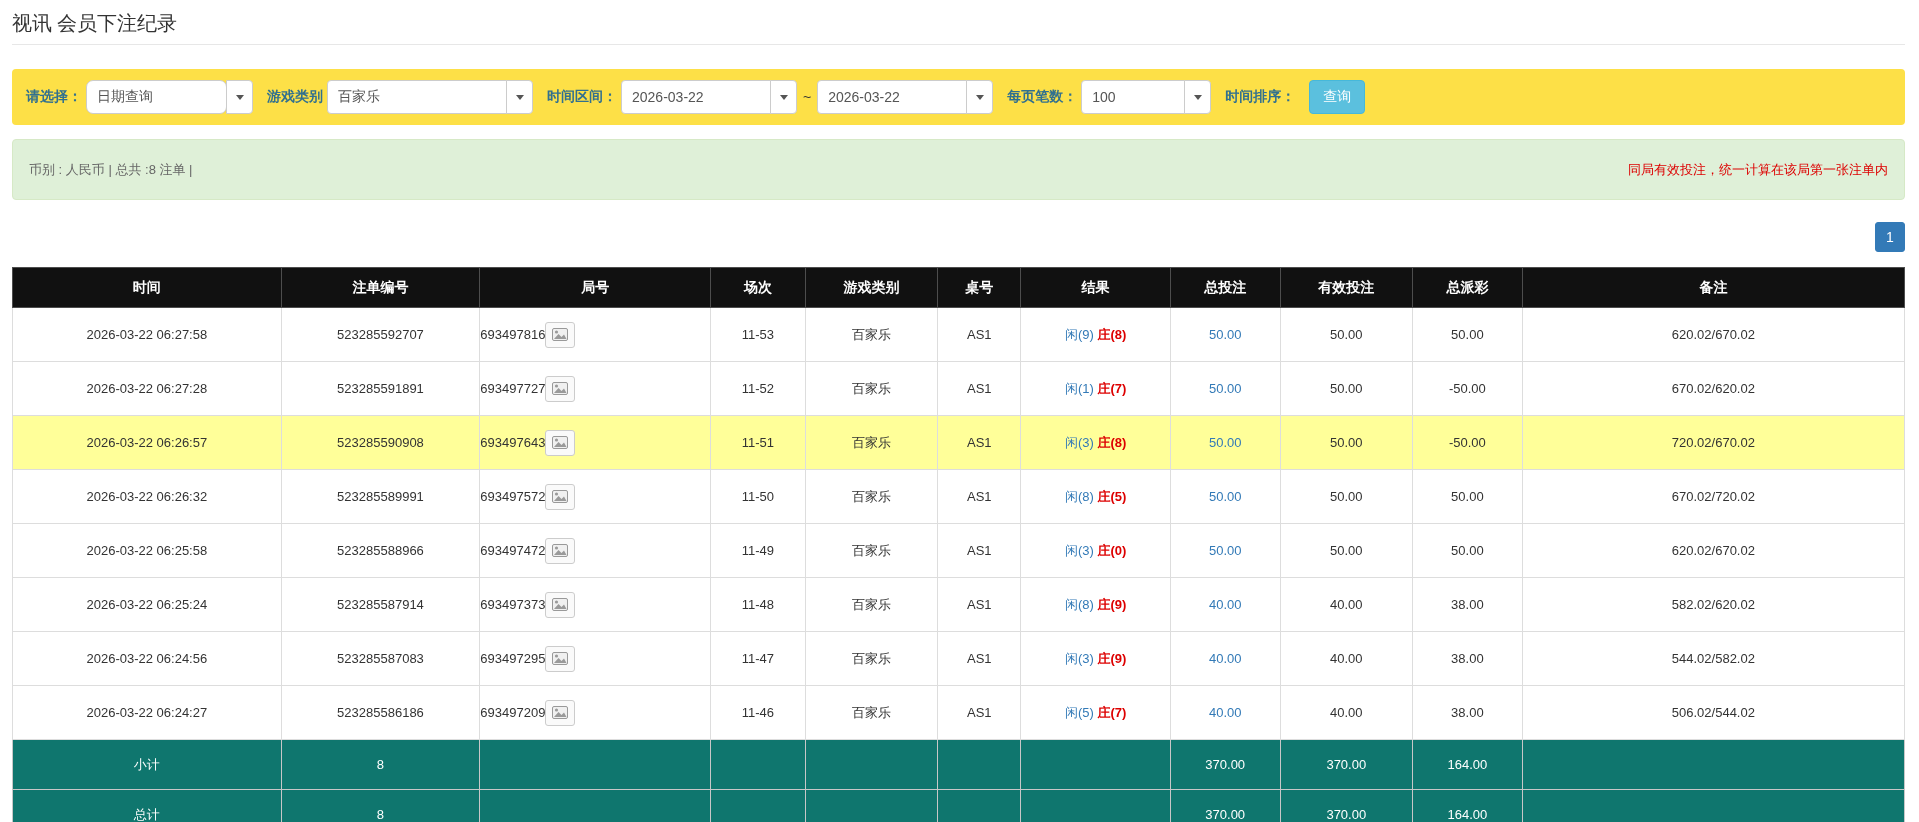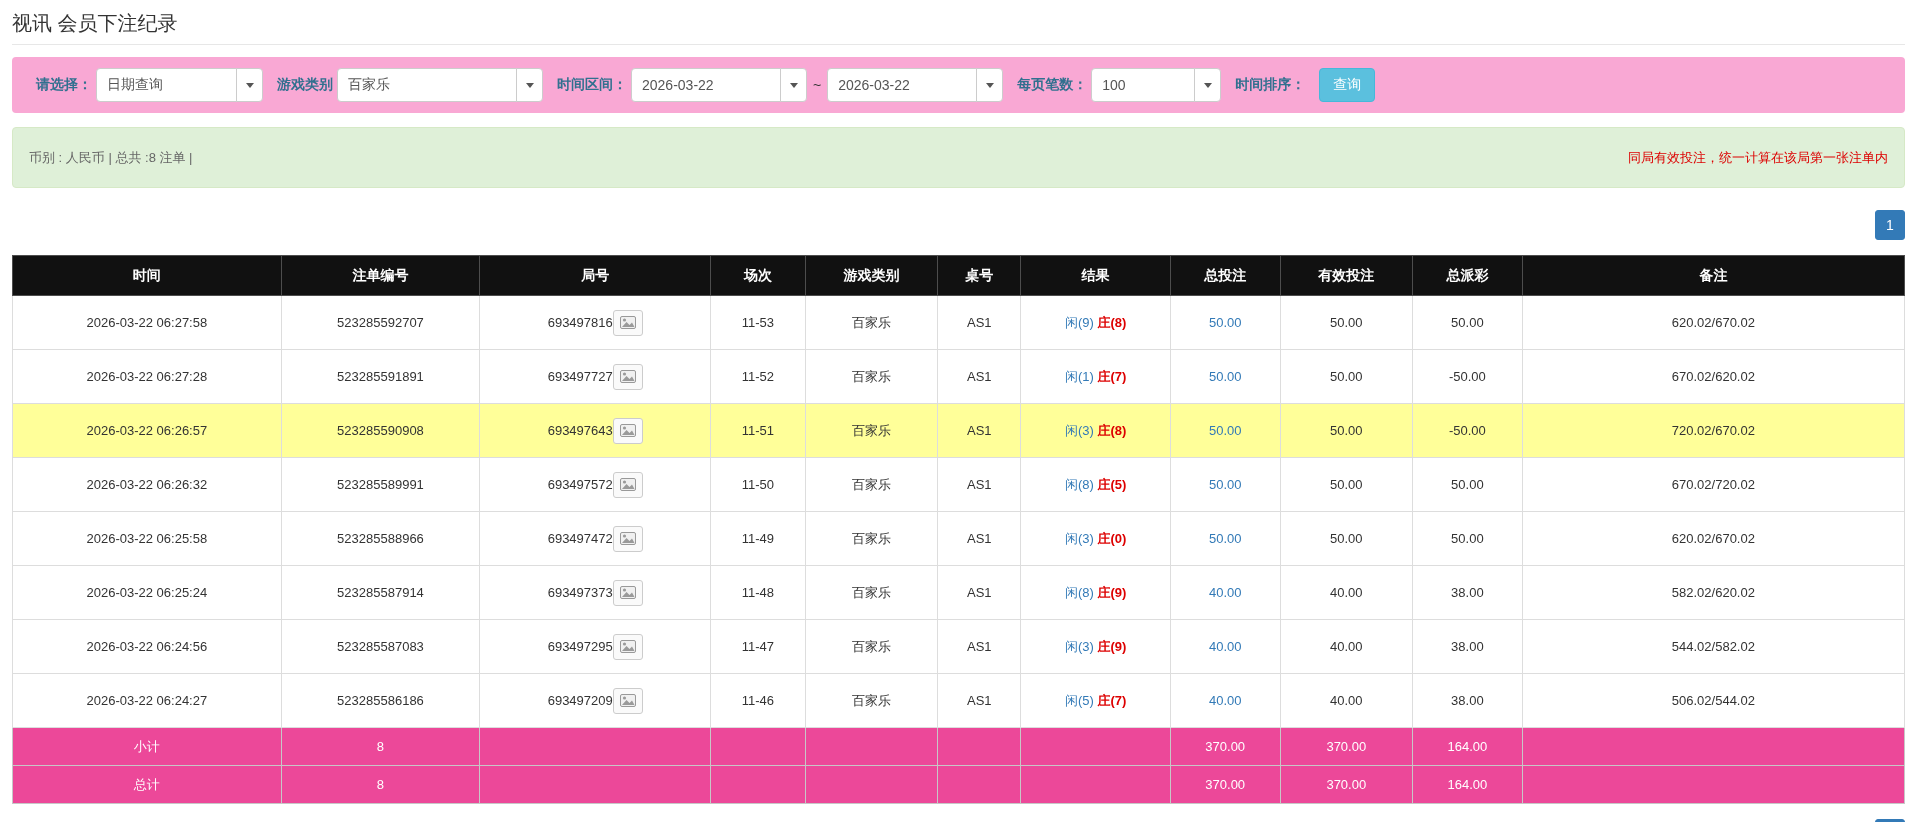--- a/index.html
+++ b/index.html
@@ -1,36 +1,36 @@
 <!DOCTYPE html>
 <html><head>
 <meta charset="utf-8">
 <style>
   * { margin:0; padding:0; box-sizing:border-box; }
   html,body { width:1919px; height:822px; overflow:hidden; background:#fff;
     font-family:"Liberation Sans","DejaVu Sans",sans-serif; }
   .page { padding:10px 14px 0 12px; position:relative; }
 
-  .page-title { font-size:20px; color:#333; line-height:26px; }
+  .page-title { font-size:20px; color:#333; line-height:26px;font-family:Liberation Serif, serif; }
   .title-divider { border-bottom:1px solid #e7e7e7; margin-top:8px; }
 
   
-  .filter-bar { margin-top:12px; background:#f9a8d4; border-radius:4px;
-    padding:11px 24px; display:flex; align-items:center; }
+  .filter-bar { margin-top:24px; background:#fde047; border-radius:4px;
+    padding:11px 14px; display:flex; align-items:center; }
   .flabel { color:#31708f; font-weight:bold; font-size:14px; white-space:nowrap; margin-right:4px; }
   .gap-l { margin-left:14px; }
   .combo { display:inline-flex; }
   .combo-input { height:34px; border:1px solid #ccc; border-radius:4px 0 0 4px;
     padding:0 10px; font-size:14px; color:#555; background:#fff; outline:none; }
   .caret-btn { width:27px; height:34px; border:1px solid #ccc; margin-left:-1px;
     background:#fff; border-radius:0 4px 4px 0; cursor:pointer;
     display:inline-flex; align-items:center; justify-content:center; }
   .caret { display:inline-block; width:0; height:0; border-left:4px solid transparent;
     border-right:4px solid transparent; border-top:5px solid #555; }
-  .w-query { width:141px; }
+  .w-query { width:141px;border-radius:7px; }
   .w-game  { width:180px; }
   .w-date  { width:150px; }
   .w-size  { width:104px; }
   .w-sort  { width:180px; }
   .tilde { margin:0 6px; color:#333; font-size:14px; }
   .search-btn { height:34px; padding:0 13px; margin-left:10px; background:#5bc0de;
     border:1px solid #46b8da; color:#fff; border-radius:4px; font-size:14px; cursor:pointer; }
 
   
   .summary-bar { margin-top:14px; background:#dff0d8; border:1px solid #d6e9c6;
@@ -47,24 +47,24 @@
     border:1px solid #337ab7; color:#fff; border-radius:3px; font-size:14px;
     display:inline-flex; align-items:center; justify-content:center; cursor:pointer; }
 
   
   table.records { width:100%; border-collapse:collapse; table-layout:fixed; }
   table.records th { background:#111; color:#fff; font-size:14px; font-weight:bold;
     height:40px; border:1px solid #4d4d4d; text-align:center; }
   table.records tbody td { height:54px; border:1px solid #ddd; text-align:center;
     font-size:13px; color:#333; background:#fff; overflow:hidden; }
   table.records tbody tr.highlight td { background:#ffff99; }
-  table.records tfoot td { background:#ec4899; color:#fff; border:1px solid #c7c7c7;
-    height:38px; font-size:13px; text-align:center; }
-
-  .round-cell { display:flex; align-items:center; justify-content:center; gap:0; }
+  table.records tfoot td { background:#0f766e; color:#fff; border:1px solid #c7c7c7;
+    height:50px; font-size:13px; text-align:center; }
+
+  .round-cell { display:flex; align-items:center; gap:0; }
   .icon-btn { width:30px; height:26px; border:1px solid #ccc; border-radius:3px;
     background:#fafafa; display:inline-flex; align-items:center; justify-content:center;
     cursor:pointer; }
   .res-player { color:#337ab7; }
   .res-banker { color:#dd0000;font-weight:bold; }
   .bet-link { color:#337ab7; text-decoration:none; cursor:pointer; }
   td.neg { color:#dd0000; }
 </style>
 </head>
 <body>

